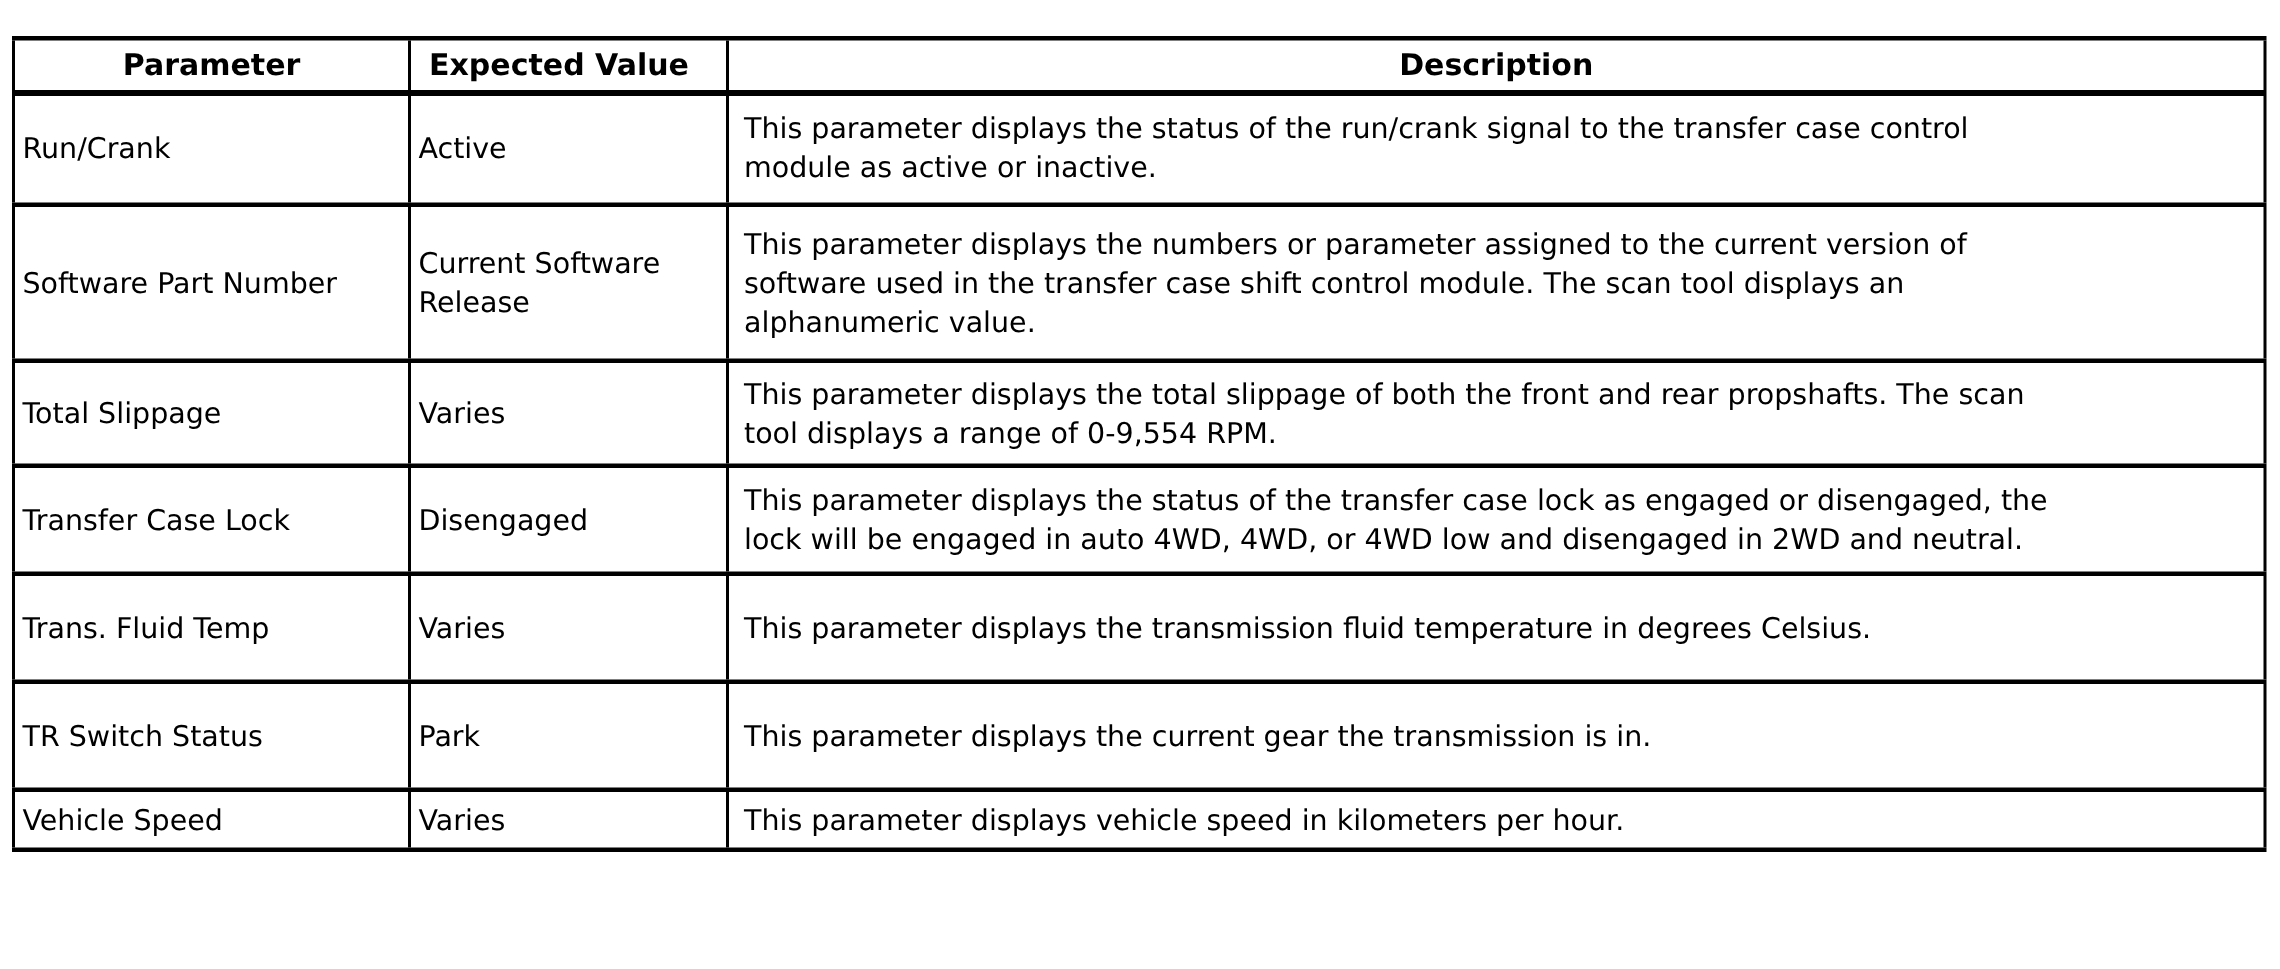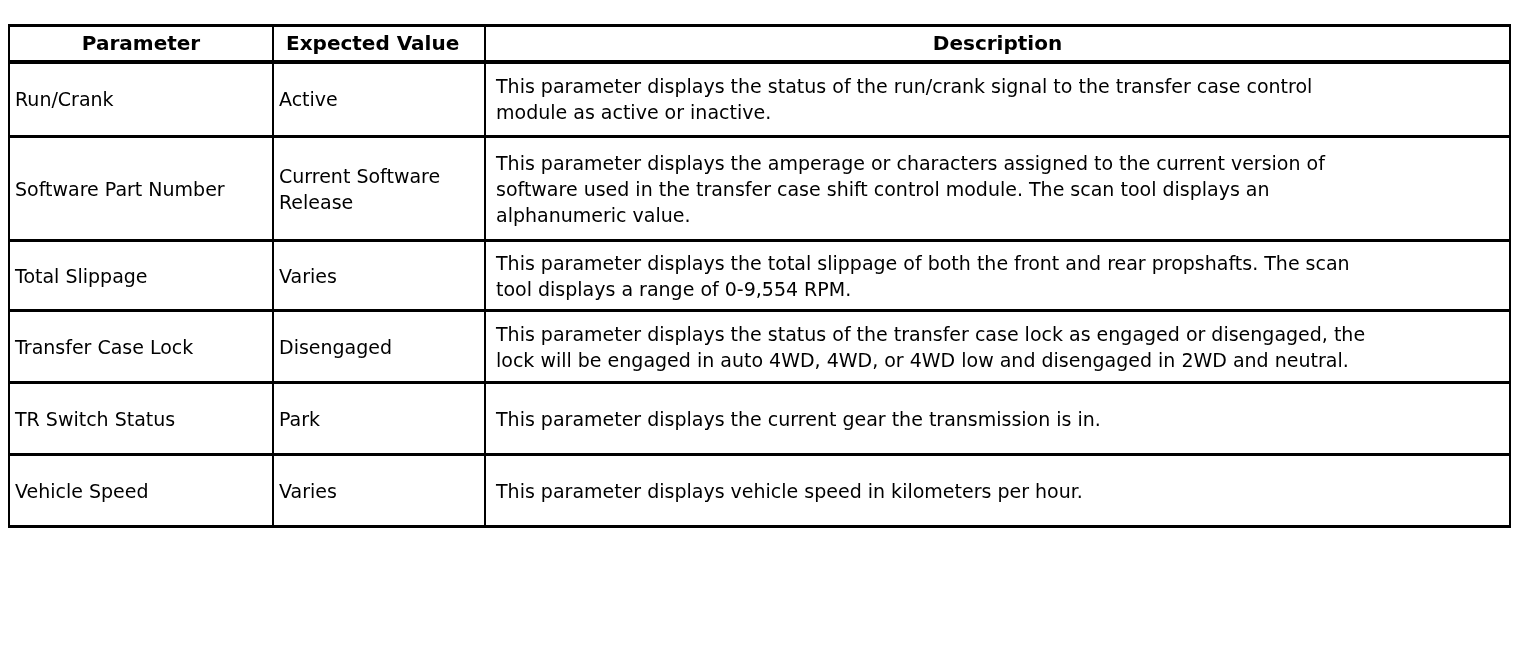--- a/index.html
+++ b/index.html
@@ -97,37 +97,42 @@
   <tbody>
       <tr>
     <td class="cell-param">Run/Crank</td>
     <td class="cell-value">Active</td>
     <td class="cell-desc">This parameter displays the status of the run/crank signal to the transfer case control
 module as active or inactive.</td>
   </tr>
       <tr>
     <td class="cell-param">Software Part Number</td>
     <td class="cell-value">Current Software Release</td>
-    <td class="cell-desc">This parameter displays the amperage or characters assigned to the current version of
+    <td class="cell-desc">This parameter displays the numbers or parameter assigned to the current version of
 software used in the transfer case shift control module. The scan tool displays an
 alphanumeric value.</td>
   </tr>
       <tr>
     <td class="cell-param">Total Slippage</td>
     <td class="cell-value">Varies</td>
     <td class="cell-desc">This parameter displays the total slippage of both the front and rear propshafts. The scan
 tool displays a range of 0-9,554 RPM.</td>
   </tr>
       <tr>
     <td class="cell-param">Transfer Case Lock</td>
     <td class="cell-value">Disengaged</td>
     <td class="cell-desc">This parameter displays the status of the transfer case lock as engaged or disengaged, the
 lock will be engaged in auto 4WD, 4WD, or 4WD low and disengaged in 2WD and neutral.</td>
   </tr>
       <tr>
+    <td class="cell-param">Trans. Fluid Temp</td>
+    <td class="cell-value">Varies</td>
+    <td class="cell-desc">This parameter displays the transmission fluid temperature in degrees Celsius.</td>
+  </tr>
+      <tr>
     <td class="cell-param">TR Switch Status</td>
     <td class="cell-value">Park</td>
     <td class="cell-desc">This parameter displays the current gear the transmission is in.</td>
   </tr>
       <tr>
     <td class="cell-param">Vehicle Speed</td>
     <td class="cell-value">Varies</td>
     <td class="cell-desc">This parameter displays vehicle speed in kilometers per hour.</td>
   </tr>
     </tbody>

